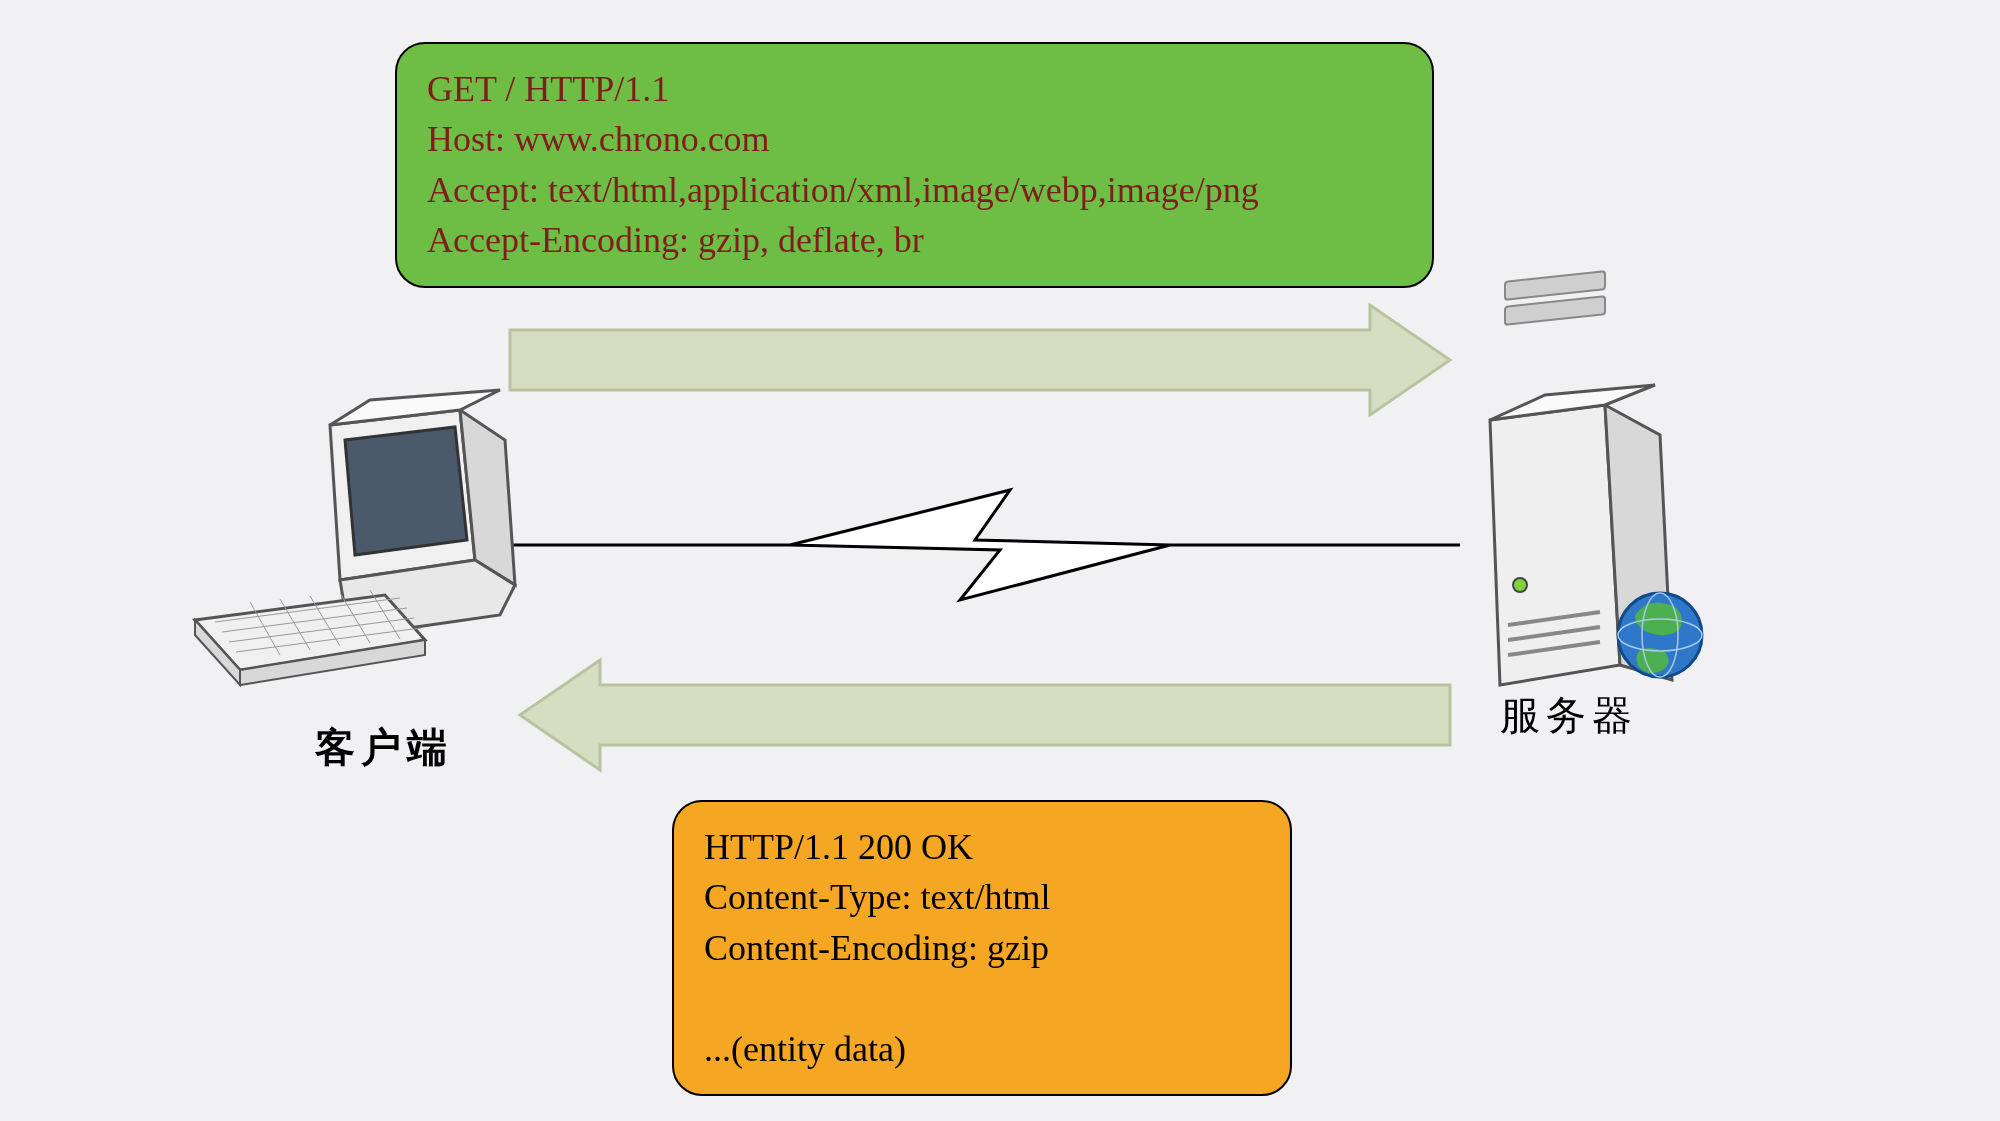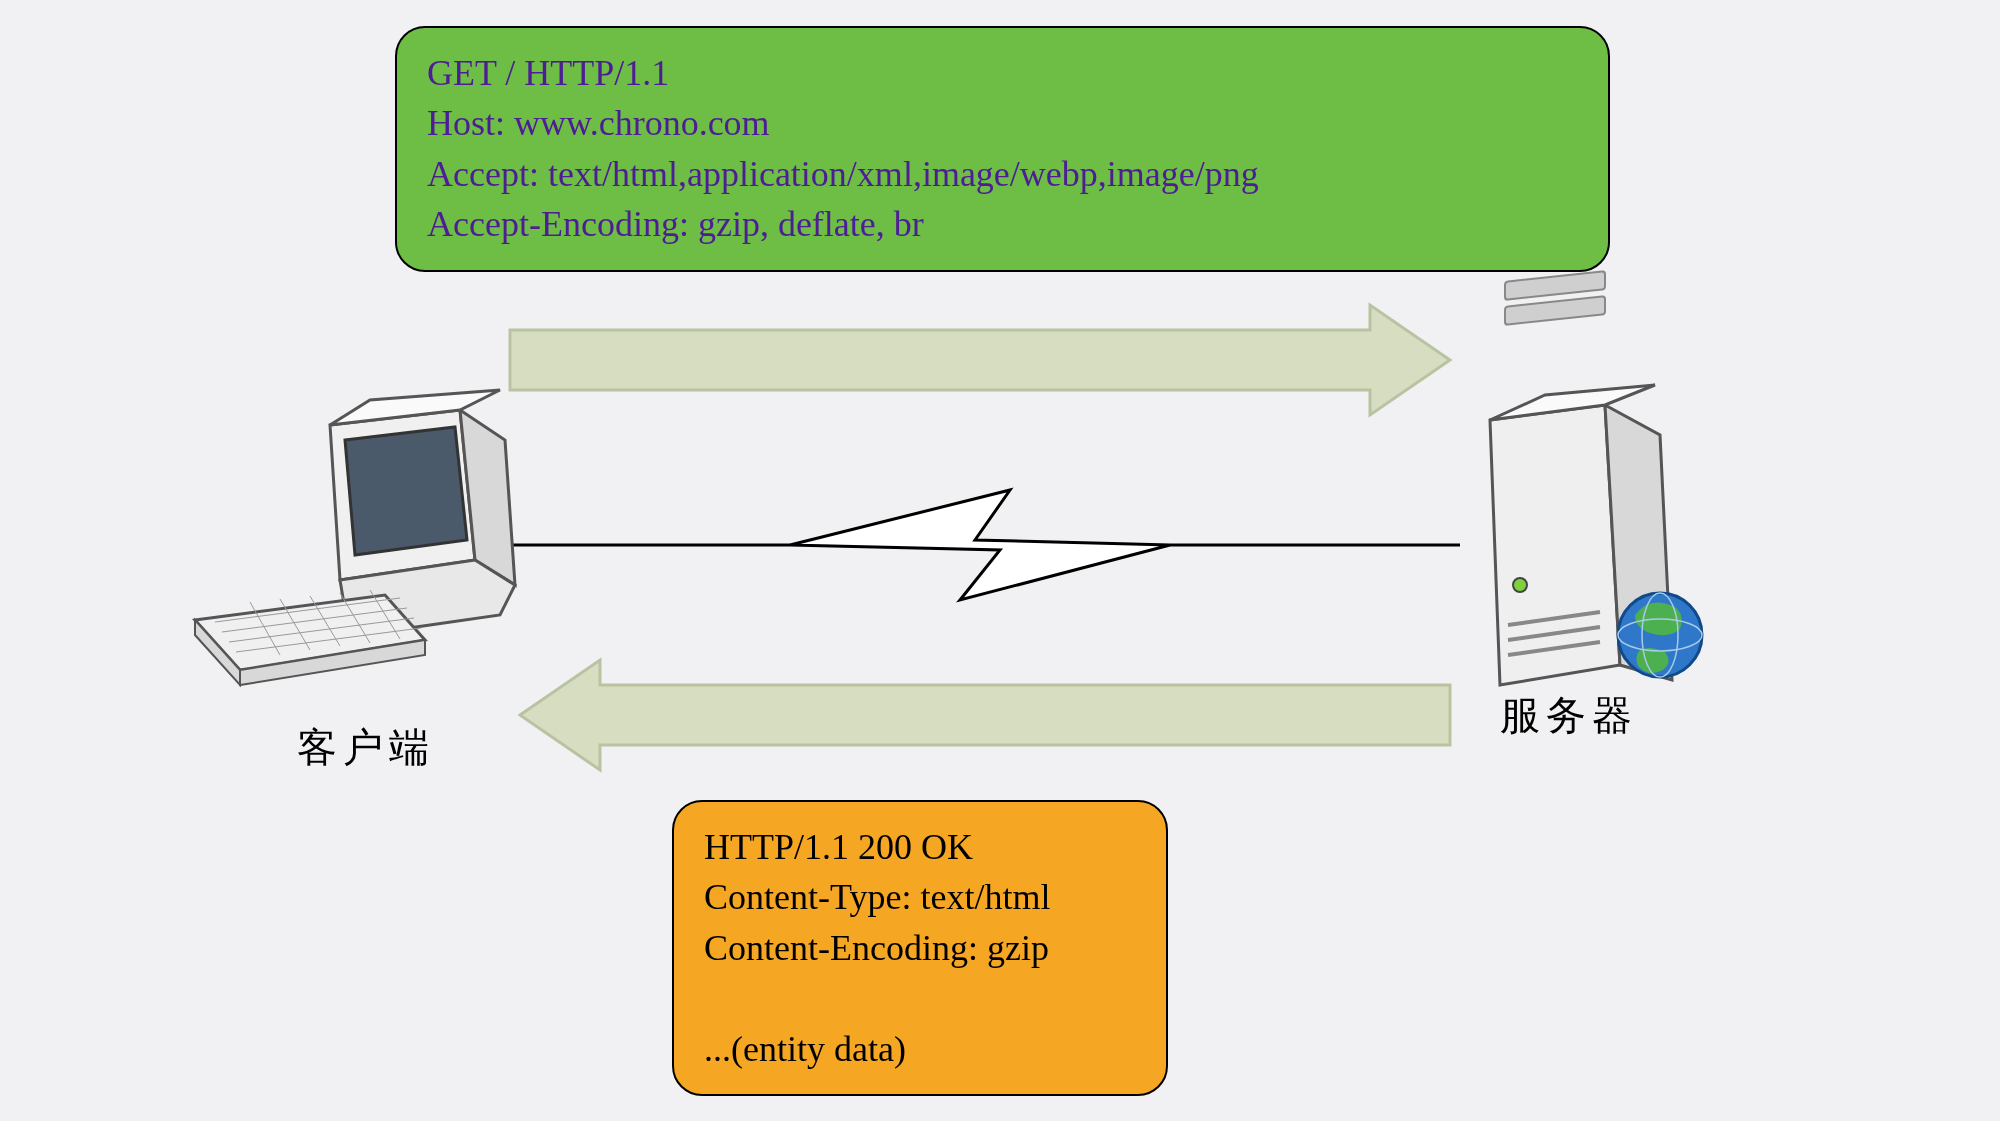--- a/index.html
+++ b/index.html
@@ -16,41 +16,41 @@
     position: absolute;
     border-radius: 30px;
     padding: 20px 30px;
     white-space: pre;
     font-size: 36px;
     line-height: 1.4;
     box-sizing: border-box;
   }
   .request-box {
     left: 395px;
-    top: 26px;
-    width: 1215px;
+    top: 42px;
+    width: 1039px;
     background: #6ebd45;
     border: 2.5px solid #000;
-    color: #4c1d95;
+    color: #7f1d1d;
   }
   .response-box {
     left: 672px;
     top: 800px;
-    width: 496px;
+    width: 620px;
     background: #f5a623;
     border: 2.5px solid #000;
     color: #000;
   }
   .label {
     position: absolute;
     font-size: 40px;
     color: #000;
     letter-spacing: 6px;
   }
-  .client-label { left: 297px; top: 720px; }
+  .client-label { left: 315px; top: 720px; font-weight: bold; }
   .server-label { left: 1500px; top: 688px; }
   svg.scene {
     position: absolute;
     left: 0; top: 0;
     width: 2000px; height: 1121px;
     pointer-events: none;
   }
 </style>
 </head>
 <body>

